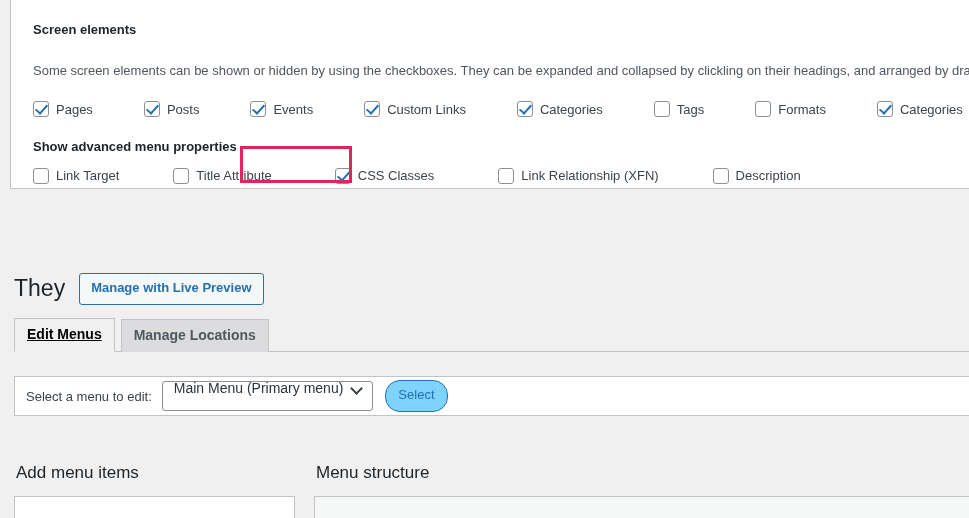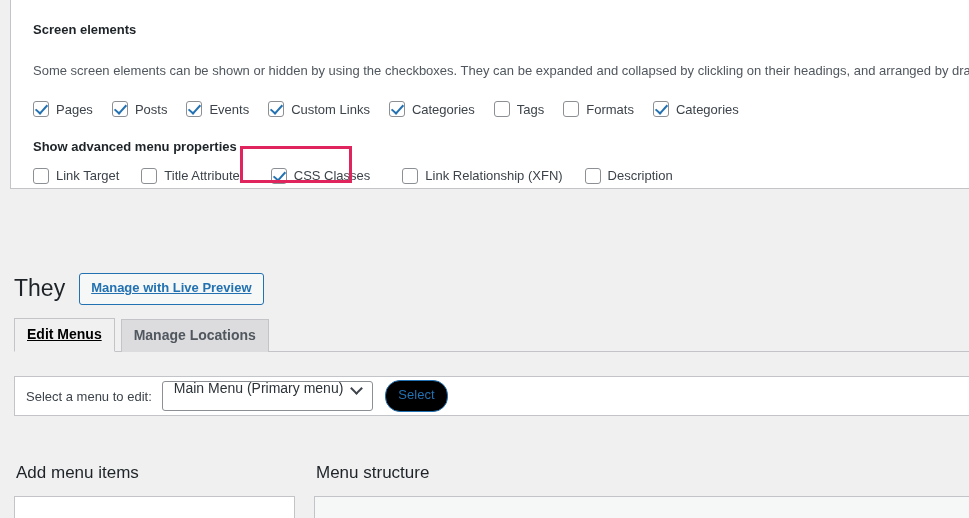--- a/index.html
+++ b/index.html
@@ -44,20 +44,21 @@
     color: #50575e;
     margin-top: 23px;
     white-space: nowrap;
     line-height: 1.4;
   }
   .cb-row {
     margin-top: 21px;
     display: flex;
     align-items: center;
     white-space: nowrap;
+    gap: 32px;
   }
   .cb-row.tight {
     margin-top: 11px;
   }
   .cb-item {
     display: inline-flex;
     align-items: center;
     margin-right: 19px;
     position: relative;
   }
@@ -145,21 +146,20 @@
     border: 1px solid #2271b1;
     color: #2271b1;
     background: #f6f7f7;
     font-size: 13px;
     font-weight: bold;
     border-radius: 3px;
     padding: 4px 11px 5px 11px;
     line-height: 1.6;
     cursor: pointer;
     white-space: nowrap;
-    text-decoration: underline;
   }
 
   .tabs-wrap {
     position: absolute;
     left: 14px;
     right: 0;
     top: 131px;
     height: 31px;
     border-bottom: 1px solid #c3c4c7;
     display: flex;
@@ -242,21 +242,21 @@
     width: 7px;
     height: 7px;
     border: solid #3c434a;
     border-width: 0 2px 2px 0;
     transform: rotate(45deg);
   }
   .select-btn {
     margin-left: 12px;
     border: 1px solid #2271b1;
     color: #2271b1;
-    background: #000000;
+    background: #7dd3fc;
     border-radius: 15px;
     font-size: 13px;
     padding: 4px 12px 5px 12px;
     line-height: 1.6;
     cursor: pointer;
     white-space: nowrap;
   }
   .sel-trailing {
     margin-left: 12px;
     font-size: 13px;

